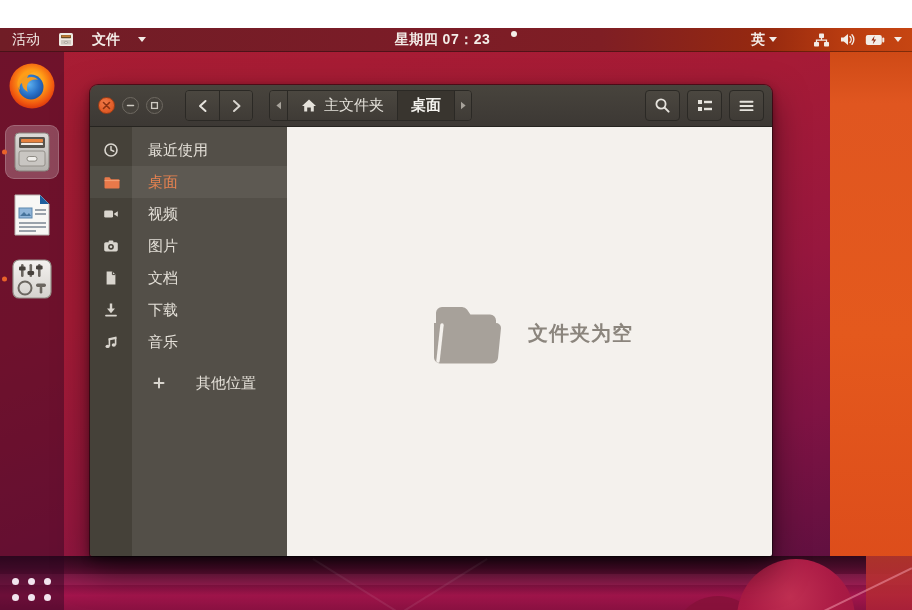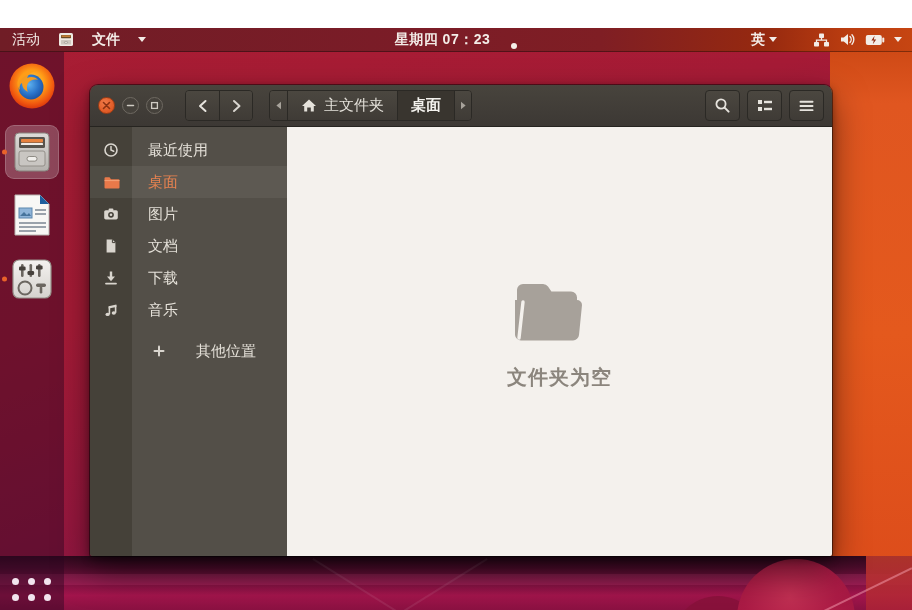--- a/index.html
+++ b/index.html
@@ -21,41 +21,41 @@
   .wp-strip { position:absolute; left:0; top:602px; width:912px; height:8px; background:linear-gradient(90deg,#ccd4e6 0%,#e9e2e8 40%,#f0e9ed 70%,#f0dfe2 100%); }
 
   
   .topbar { position:absolute; left:0; top:0; width:912px; height:24px; z-index:40;
     background:linear-gradient(90deg,#701d26 0%,#7b1c27 45%,#7f1e24 66%,#96290f 84%,#bb3d10 93%,#c64512 100%);
     border-bottom:1px solid rgba(0,0,0,0.35);
     display:flex; align-items:center; color:#f3ece7; font-size:14px; }
   .tb-left { display:flex; align-items:center; gap:18px; padding-left:12px; }
   .tb-activities { font-weight:500; cursor:default; }
   .tb-app { display:flex; align-items:center; gap:18px; font-weight:700; }
-  .tb-center { position:absolute; left:0; right:0; display:flex; justify-content:center; align-items:flex-end; gap:21px; pointer-events:none; }
+  .tb-center { position:absolute; left:0; right:0; display:flex; justify-content:center; align-items:flex-start; gap:21px; pointer-events:none; }
   .tb-center > * { pointer-events:auto; }
   .tb-clock { font-weight:700; letter-spacing:.5px; }
   .tb-dot { width:6px; height:6px; border-radius:50%; background:#f6efe9; }
   .tb-right { margin-left:auto; display:flex; align-items:center; gap:9px; padding-right:10px; }
   .tb-lang { font-weight:700; display:flex; align-items:center; gap:4px; }
   .tri-down { width:0; height:0; border-left:4.5px solid transparent; border-right:4.5px solid transparent; border-top:5px solid #f3ece7; display:inline-block; }
   .tb-icon { display:flex; align-items:center; }
 
   
   .dock { position:absolute; left:0; top:24px; width:64px; height:578px; z-index:10; background:rgba(43,6,33,0.45); display:flex; flex-direction:column; align-items:center; }
   .dock-item { position:relative; width:64px; display:flex; justify-content:center; align-items:center; }
   .dock-tile { border-radius:9px; padding:5px; }
   .dock-tile.focused { background:rgba(255,255,255,0.22); box-shadow:inset 0 0 0 1px rgba(255,255,255,0.18); }
   .run-dot { position:absolute; left:2px; top:50%; transform:translateY(-50%); width:5px; height:5px; border-radius:50%; background:#e9622a; }
   .appgrid { position:absolute; left:0; bottom:12px; width:64px; display:flex; justify-content:center; }
   .grid-dots { display:grid; grid-template-columns:repeat(3,8px); grid-auto-rows:8px; gap:8px; }
   .grid-dots span { width:7px; height:7px; border-radius:50%; background:#f2e3ee; }
 
   
-  .window { position:absolute; left:90px; top:57px; width:742px; height:471px; z-index:20; border-radius:8px 8px 2px 2px;
+  .window { position:absolute; left:90px; top:57px; width:682px; height:471px; z-index:20; border-radius:8px 8px 2px 2px;
     box-shadow:0 0 0 1px rgba(0,0,0,0.45), 0 14px 34px rgba(0,0,0,0.5), 0 3px 9px rgba(0,0,0,0.4);
     display:flex; flex-direction:column; overflow:hidden; }
   .headerbar { height:42px; flex:0 0 42px; background:linear-gradient(180deg,#48443d 0%,#3c3834 100%); border-bottom:1px solid #262420;
     display:flex; align-items:center; padding:0 8px; gap:0; }
   .wctrl { display:flex; align-items:center; gap:7px; margin-right:22px; }
   .wbtn { width:17px; height:17px; border-radius:50%; display:flex; align-items:center; justify-content:center; }
   .wbtn.close { background:radial-gradient(circle at 38% 32%,#f07a48 0%,#e4602b 55%,#cf4d1c 100%); border:1px solid #a03d14; }
   .wbtn.minmax { background:#45413b; border:1px solid #6e6961; }
   .btngrp { display:flex; border:1px solid #2b2925; border-radius:4px; overflow:hidden; height:31px; }
   .hbtn { background:linear-gradient(180deg,#4b4740 0%,#3f3b36 100%); display:flex; align-items:center; justify-content:center; }
@@ -72,21 +72,21 @@
   .wbody { flex:1; display:flex; min-height:0;font-family:Liberation Mono, monospace; }
   .sidebar { width:197px; flex:0 0 197px; background:linear-gradient(90deg,#454139 0,#454139 42px,#534f48 42px); padding-top:7px; display:flex; flex-direction:column; }
   .srow { height:32px; display:flex; align-items:center; cursor:default; }
   .srow.selected { background:rgba(255,255,255,0.06); }
   .sicon { width:42px; flex:0 0 42px; display:flex; justify-content:center; align-items:center; }
   .slabel { padding-left:16px; font-size:15px; color:#e4e0d8; }
   .srow.selected .slabel { color:#e98350; }
   .srow.other { margin-top:9px;padding-left:48px; }
 
   .content { flex:1; background:#f4f1ed; display:flex; flex-direction:column; align-items:center; justify-content:center; }
-  .empty { display:flex; flex-direction:column; gap:18px; transform:translateY(-8px); }
+  .empty { display:flex; flex-direction:row; align-items:center; gap:18px; transform:translateY(-8px); }
   .empty-text { font-size:20px; font-weight:700; color:#8b857d; letter-spacing:1px; }
 
   svg { display:block; }
 </style>
 </head>
 <body>
 
 <div class="desktop">
 
   <div class="wp-base"></div>
@@ -350,20 +350,29 @@
             <svg width="17" height="15" viewBox="0 0 17 15">
                 <path d="M1.5 3.2a1 1 0 0 1 1-1h4l1.5 2h7.5a1 1 0 0 1 1 1v7.3a1 1 0 0 1-1 1h-13a1 1 0 0 1-1-1z" fill="#e8794a"></path>
                 <path d="M1.5 5.6h15" stroke="#f4a277" stroke-width="1"></path>
               </svg>
           </span>
           <span class="slabel">桌面</span>
         </div>
         <div class="srow">
           <span class="sicon">
             <svg width="16" height="16" viewBox="0 0 16 16">
+                <rect x="1.2" y="4.4" width="8.8" height="7.2" rx="1.4" fill="#d9d5ce"></rect>
+                <path d="M10.6 8l4.2-2.8v5.6z" fill="#d9d5ce"></path>
+              </svg>
+          </span>
+          <span class="slabel">视频</span>
+        </div>
+        <div class="srow">
+          <span class="sicon">
+            <svg width="16" height="16" viewBox="0 0 16 16">
                 <rect x="5.6" y="2.6" width="4.8" height="2.4" rx="1" fill="#d9d5ce"></rect>
                 <rect x="1.2" y="4.2" width="13.6" height="9.2" rx="1.6" fill="#d9d5ce"></rect>
                 <circle cx="8" cy="8.8" r="2.9" fill="#454139"></circle>
                 <circle cx="8" cy="8.8" r="1.3" fill="#d9d5ce"></circle>
               </svg>
           </span>
           <span class="slabel">图片</span>
         </div>
         <div class="srow">
           <span class="sicon">

